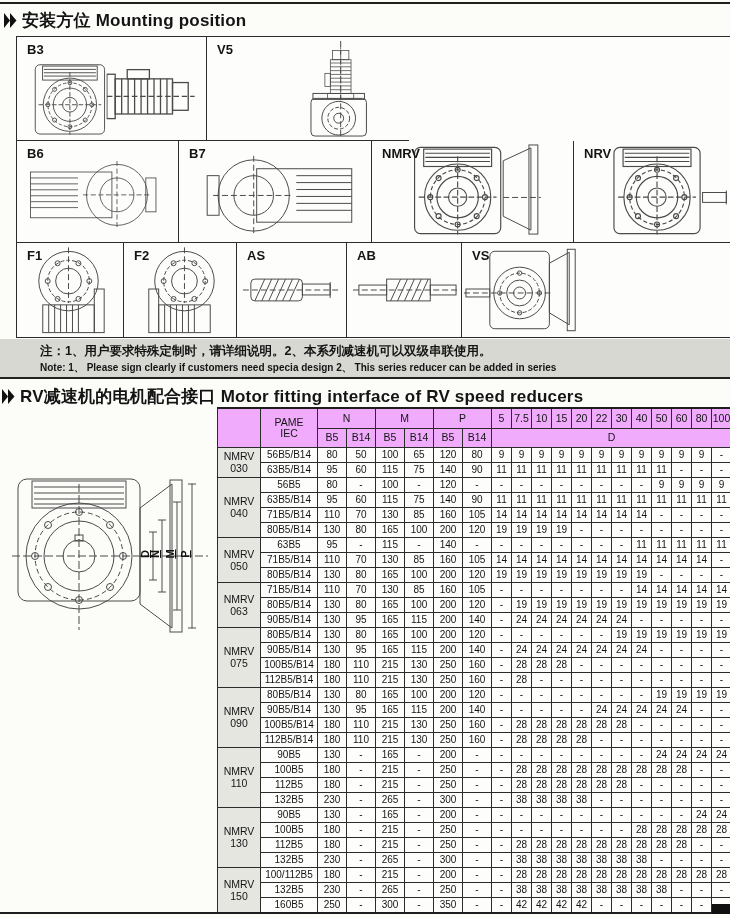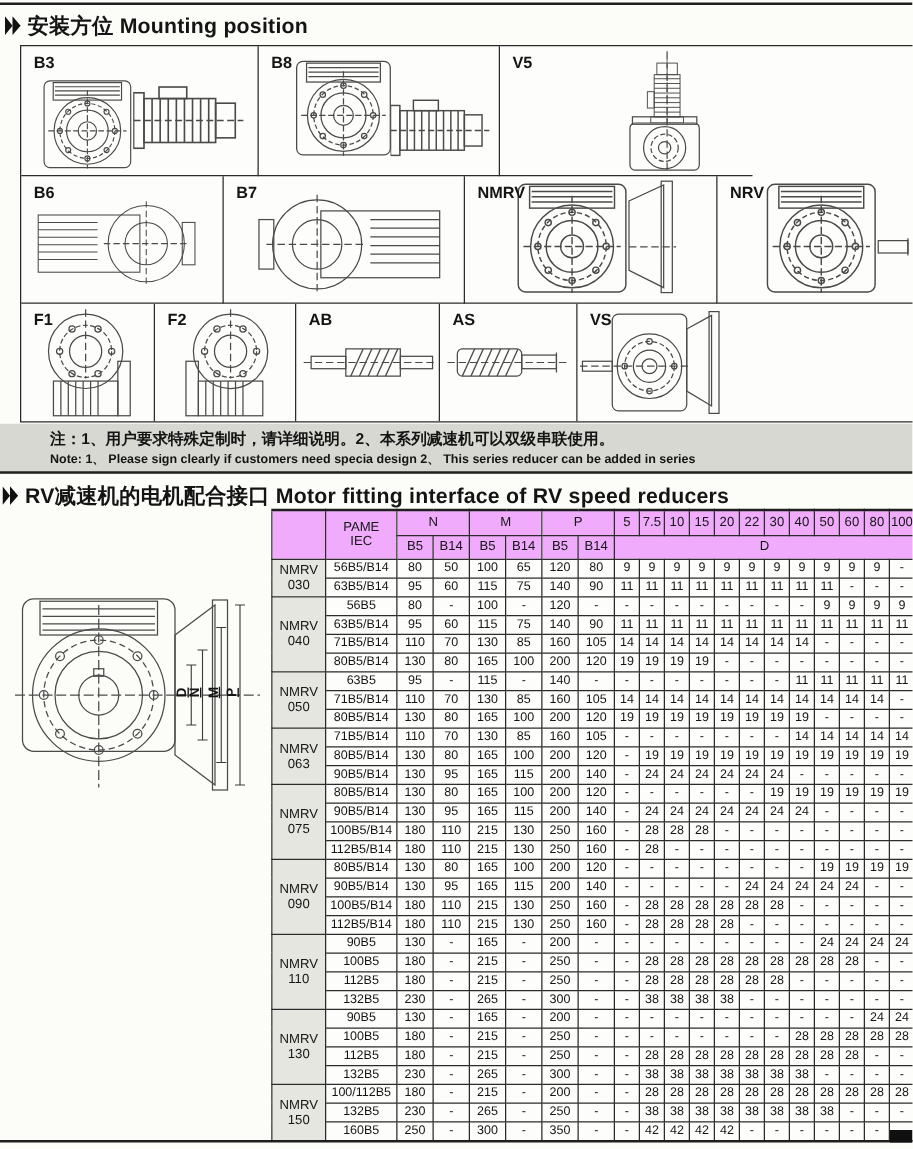--- a/index.html
+++ b/index.html
@@ -105,27 +105,20 @@
   <span>安装方位 Mounting position</span>
 </div>
 
 <div class="mgrid">
   <div class="mrow r1">
     <div class="mcell" style="width:190px">
       <span class="mlabel">B3</span>
       <svg viewBox="0 0 190 104">
         <use href="#gbf" x="16" y="26" width="74" height="74"></use>
         <use href="#mtr" x="90" y="32" width="94" height="56"></use>
-      </svg>
-    </div>
-    <div class="mcell" style="width:193px">
-      <span class="mlabel">B8</span>
-      <svg viewBox="0 0 193 104">
-        <use href="#gbf" x="28" y="10" width="80" height="80"></use>
-        <use href="#mtr" x="106" y="42" width="84" height="52"></use>
       </svg>
     </div>
     <div class="mcell" style="width:202px">
       <span class="mlabel">V5</span>
       <svg viewBox="0 0 202 104">
         <g transform="translate(112,62) rotate(-90)">
             <use href="#mtr" width="55" height="44"></use>
           </g>
         <g class="draw">
           <rect x="104" y="62" width="56" height="38" rx="4"></rect>
@@ -243,50 +236,50 @@
             <line x1="47" y1="62" x2="47" y2="90"></line>
           <line x1="53" y1="62" x2="53" y2="90"></line>
             <line x1="59" y1="62" x2="59" y2="90"></line>
           <line x1="65" y1="62" x2="65" y2="90"></line>
             <line x1="71" y1="62" x2="71" y2="90"></line>
           <rect x="25" y="46" width="10" height="44"></rect>
           <line x1="61" y1="4" x2="61" y2="60" stroke-dasharray="6 3"></line>
         </g>
       </svg>
     </div>
-    <div class="mcell" style="width:115px">
-      <span class="mlabel">AB</span>
-      <svg viewBox="0 0 115 94">
-        <g class="draw">
-          <rect x="12" y="42" width="28" height="10"></rect>
-          <rect x="40" y="36" width="44" height="22"></rect>
-          <line x1="44" y1="58" x2="54" y2="36"></line>
-            <line x1="51" y1="58" x2="61" y2="36"></line>
-          <line x1="58" y1="58" x2="68" y2="36"></line>
-            <line x1="65" y1="58" x2="75" y2="36"></line>
-          <line x1="72" y1="58" x2="82" y2="36"></line>
-          <rect x="84" y="42" width="26" height="10"></rect>
-          <line x1="6" y1="47" x2="112" y2="47" stroke-dasharray="6 3"></line>
-        </g>
-      </svg>
-    </div>
     <div class="mcell" style="width:110px">
       <span class="mlabel">AS</span>
       <svg viewBox="0 0 110 94">
         <g class="draw">
           <rect x="14" y="36" width="52" height="22" rx="4"></rect>
           <line x1="18" y1="58" x2="28" y2="36"></line>
             <line x1="25" y1="58" x2="35" y2="36"></line>
           <line x1="32" y1="58" x2="42" y2="36"></line>
             <line x1="39" y1="58" x2="49" y2="36"></line>
           <line x1="46" y1="58" x2="56" y2="36"></line>
             <line x1="53" y1="58" x2="63" y2="36"></line>
           <rect x="66" y="41" width="28" height="11"></rect>
           <line x1="94" y1="39" x2="94" y2="55"></line>
           <line x1="6" y1="47" x2="102" y2="47" stroke-dasharray="6 3"></line>
+        </g>
+      </svg>
+    </div>
+    <div class="mcell" style="width:115px">
+      <span class="mlabel">AB</span>
+      <svg viewBox="0 0 115 94">
+        <g class="draw">
+          <rect x="12" y="42" width="28" height="10"></rect>
+          <rect x="40" y="36" width="44" height="22"></rect>
+          <line x1="44" y1="58" x2="54" y2="36"></line>
+            <line x1="51" y1="58" x2="61" y2="36"></line>
+          <line x1="58" y1="58" x2="68" y2="36"></line>
+            <line x1="65" y1="58" x2="75" y2="36"></line>
+          <line x1="72" y1="58" x2="82" y2="36"></line>
+          <rect x="84" y="42" width="26" height="10"></rect>
+          <line x1="6" y1="47" x2="112" y2="47" stroke-dasharray="6 3"></line>
         </g>
       </svg>
     </div>
     <div class="mcell" style="flex:1">
       <span class="mlabel">VS</span>
       <svg viewBox="0 0 285 94">
         <g class="draw">
           <rect x="28" y="8" width="60" height="78" rx="5"></rect>
           <circle cx="58" cy="50" r="26"></circle>
           <circle cx="58" cy="50" r="20" stroke-dasharray="4 2"></circle>

